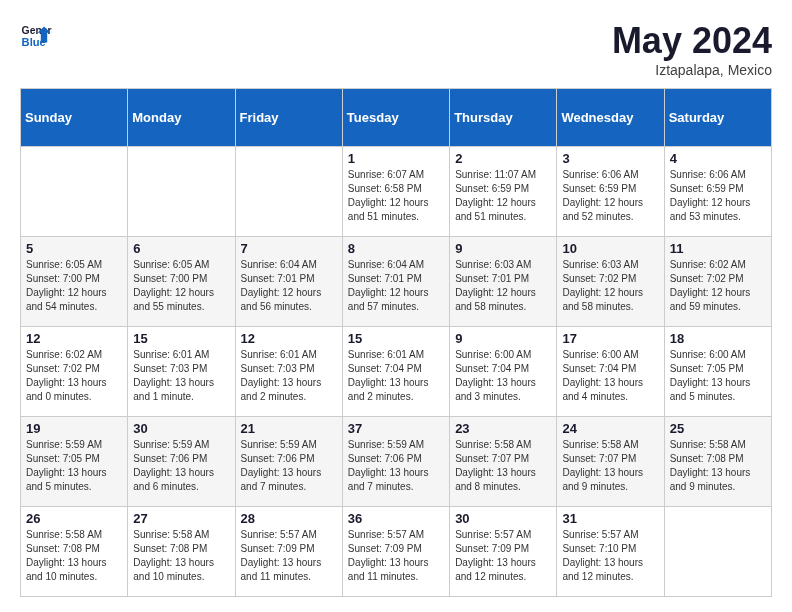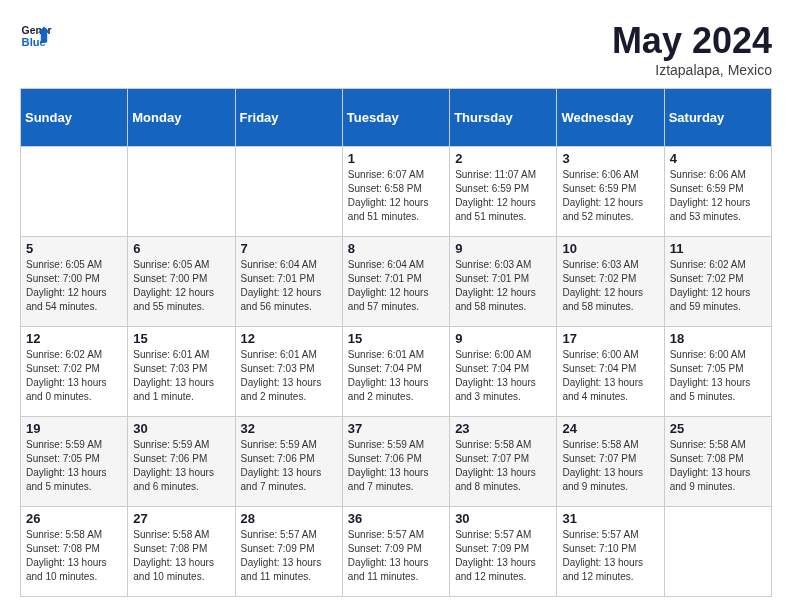--- a/index.html
+++ b/index.html
@@ -252,21 +252,21 @@
 and 5 minutes.</div>
         </td>
         <td>
           <div class="day-number">30</div>
           <div class="day-info">Sunrise: 5:59 AM
 Sunset: 7:06 PM
 Daylight: 13 hours
 and 6 minutes.</div>
         </td>
         <td>
-          <div class="day-number">32</div>
+          <div class="day-number">21</div>
           <div class="day-info">Sunrise: 5:59 AM
 Sunset: 7:06 PM
 Daylight: 13 hours
 and 7 minutes.</div>
         </td>
         <td>
           <div class="day-number">37</div>
           <div class="day-info">Sunrise: 5:59 AM
 Sunset: 7:06 PM
 Daylight: 13 hours

